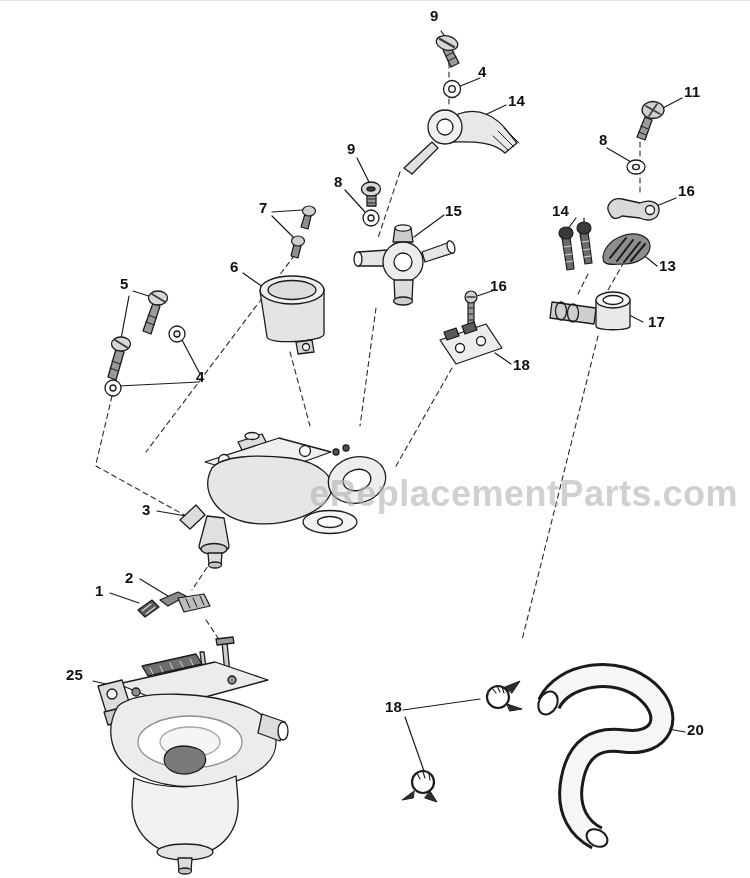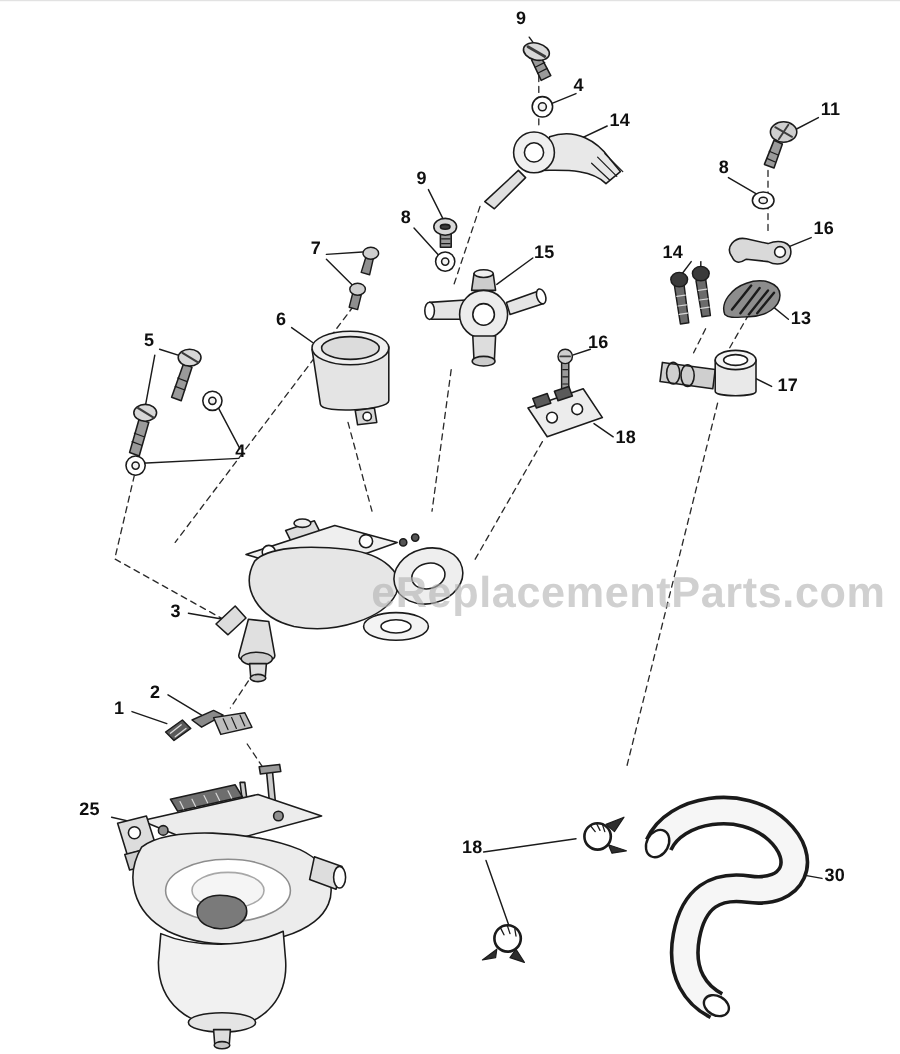--- a/index.html
+++ b/index.html
@@ -319,17 +319,17 @@
   <span class="callout" style="left:120px; top:276px">5</span>
   <span class="callout" style="left:490px; top:278px">16</span>
   <span class="callout" style="left:648px; top:314px">17</span>
   <span class="callout" style="left:196px; top:369px">4</span>
   <span class="callout" style="left:513px; top:357px">18</span>
   <span class="callout" style="left:142px; top:502px">3</span>
   <span class="callout" style="left:125px; top:570px">2</span>
   <span class="callout" style="left:95px;  top:583px">1</span>
   <span class="callout" style="left:66px;  top:667px">25</span>
   <span class="callout" style="left:385px; top:699px">18</span>
-  <span class="callout" style="left:687px; top:722px">30</span>
+  <span class="callout" style="left:687px; top:722px">20</span>
 
   <div class="watermark">eReplacementParts.com</div>
 
 </div>
 
 </body></html>

